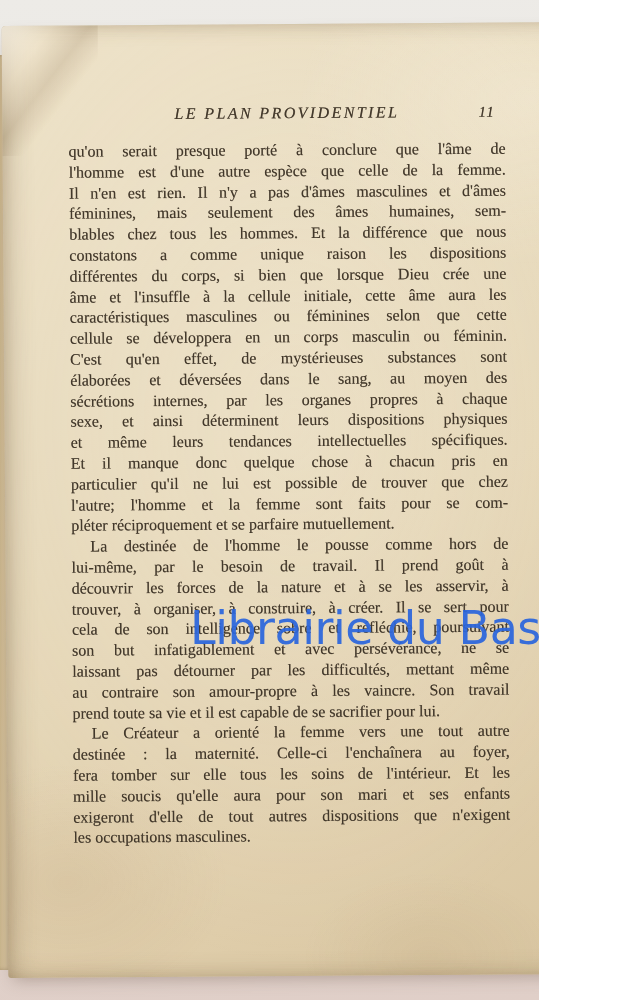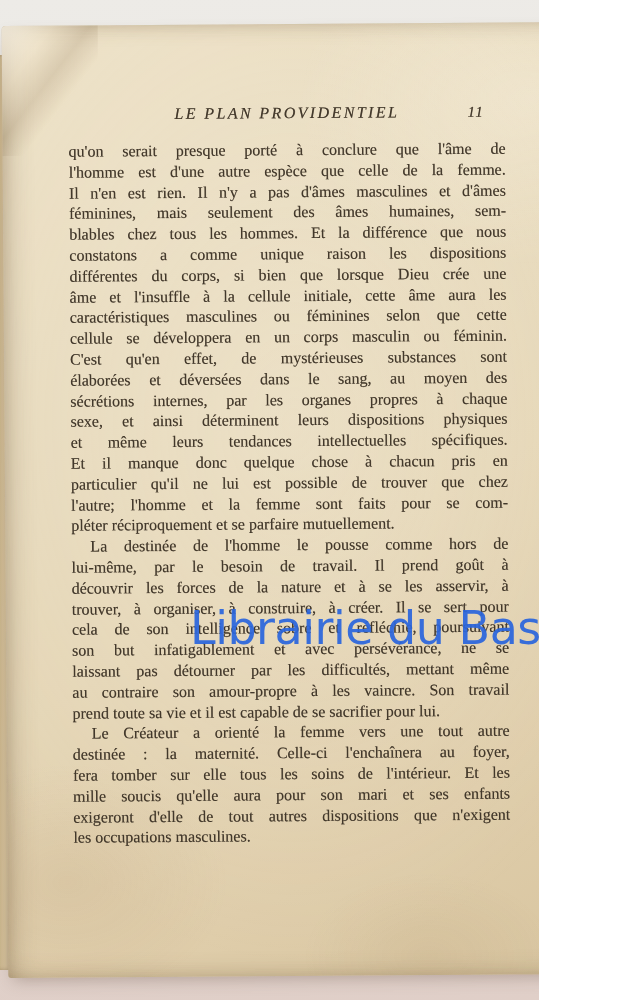--- a/index.html
+++ b/index.html
@@ -83,21 +83,21 @@
   }
   .title {
     text-align: center;
     font-style: italic;
     font-size: 16px;
     letter-spacing: 2.4px;
     white-space: nowrap;
     text-shadow: 0.2px 0.15px 0 rgba(60,48,34,0.55);
   }
   .pagenum {
-    position: absolute; right: 21px; top: 1px;
+    position: absolute; right: 10px; top: 1px;
     font-style: italic;
     font-size: 15px;
     letter-spacing: 1.5px;
     text-shadow: 0.2px 0.15px 0 rgba(60,48,34,0.55);
   }
 
   .body {
     position: absolute; left: 66px; top: 116px;
     width: 437px;
     font-size: 16px;

